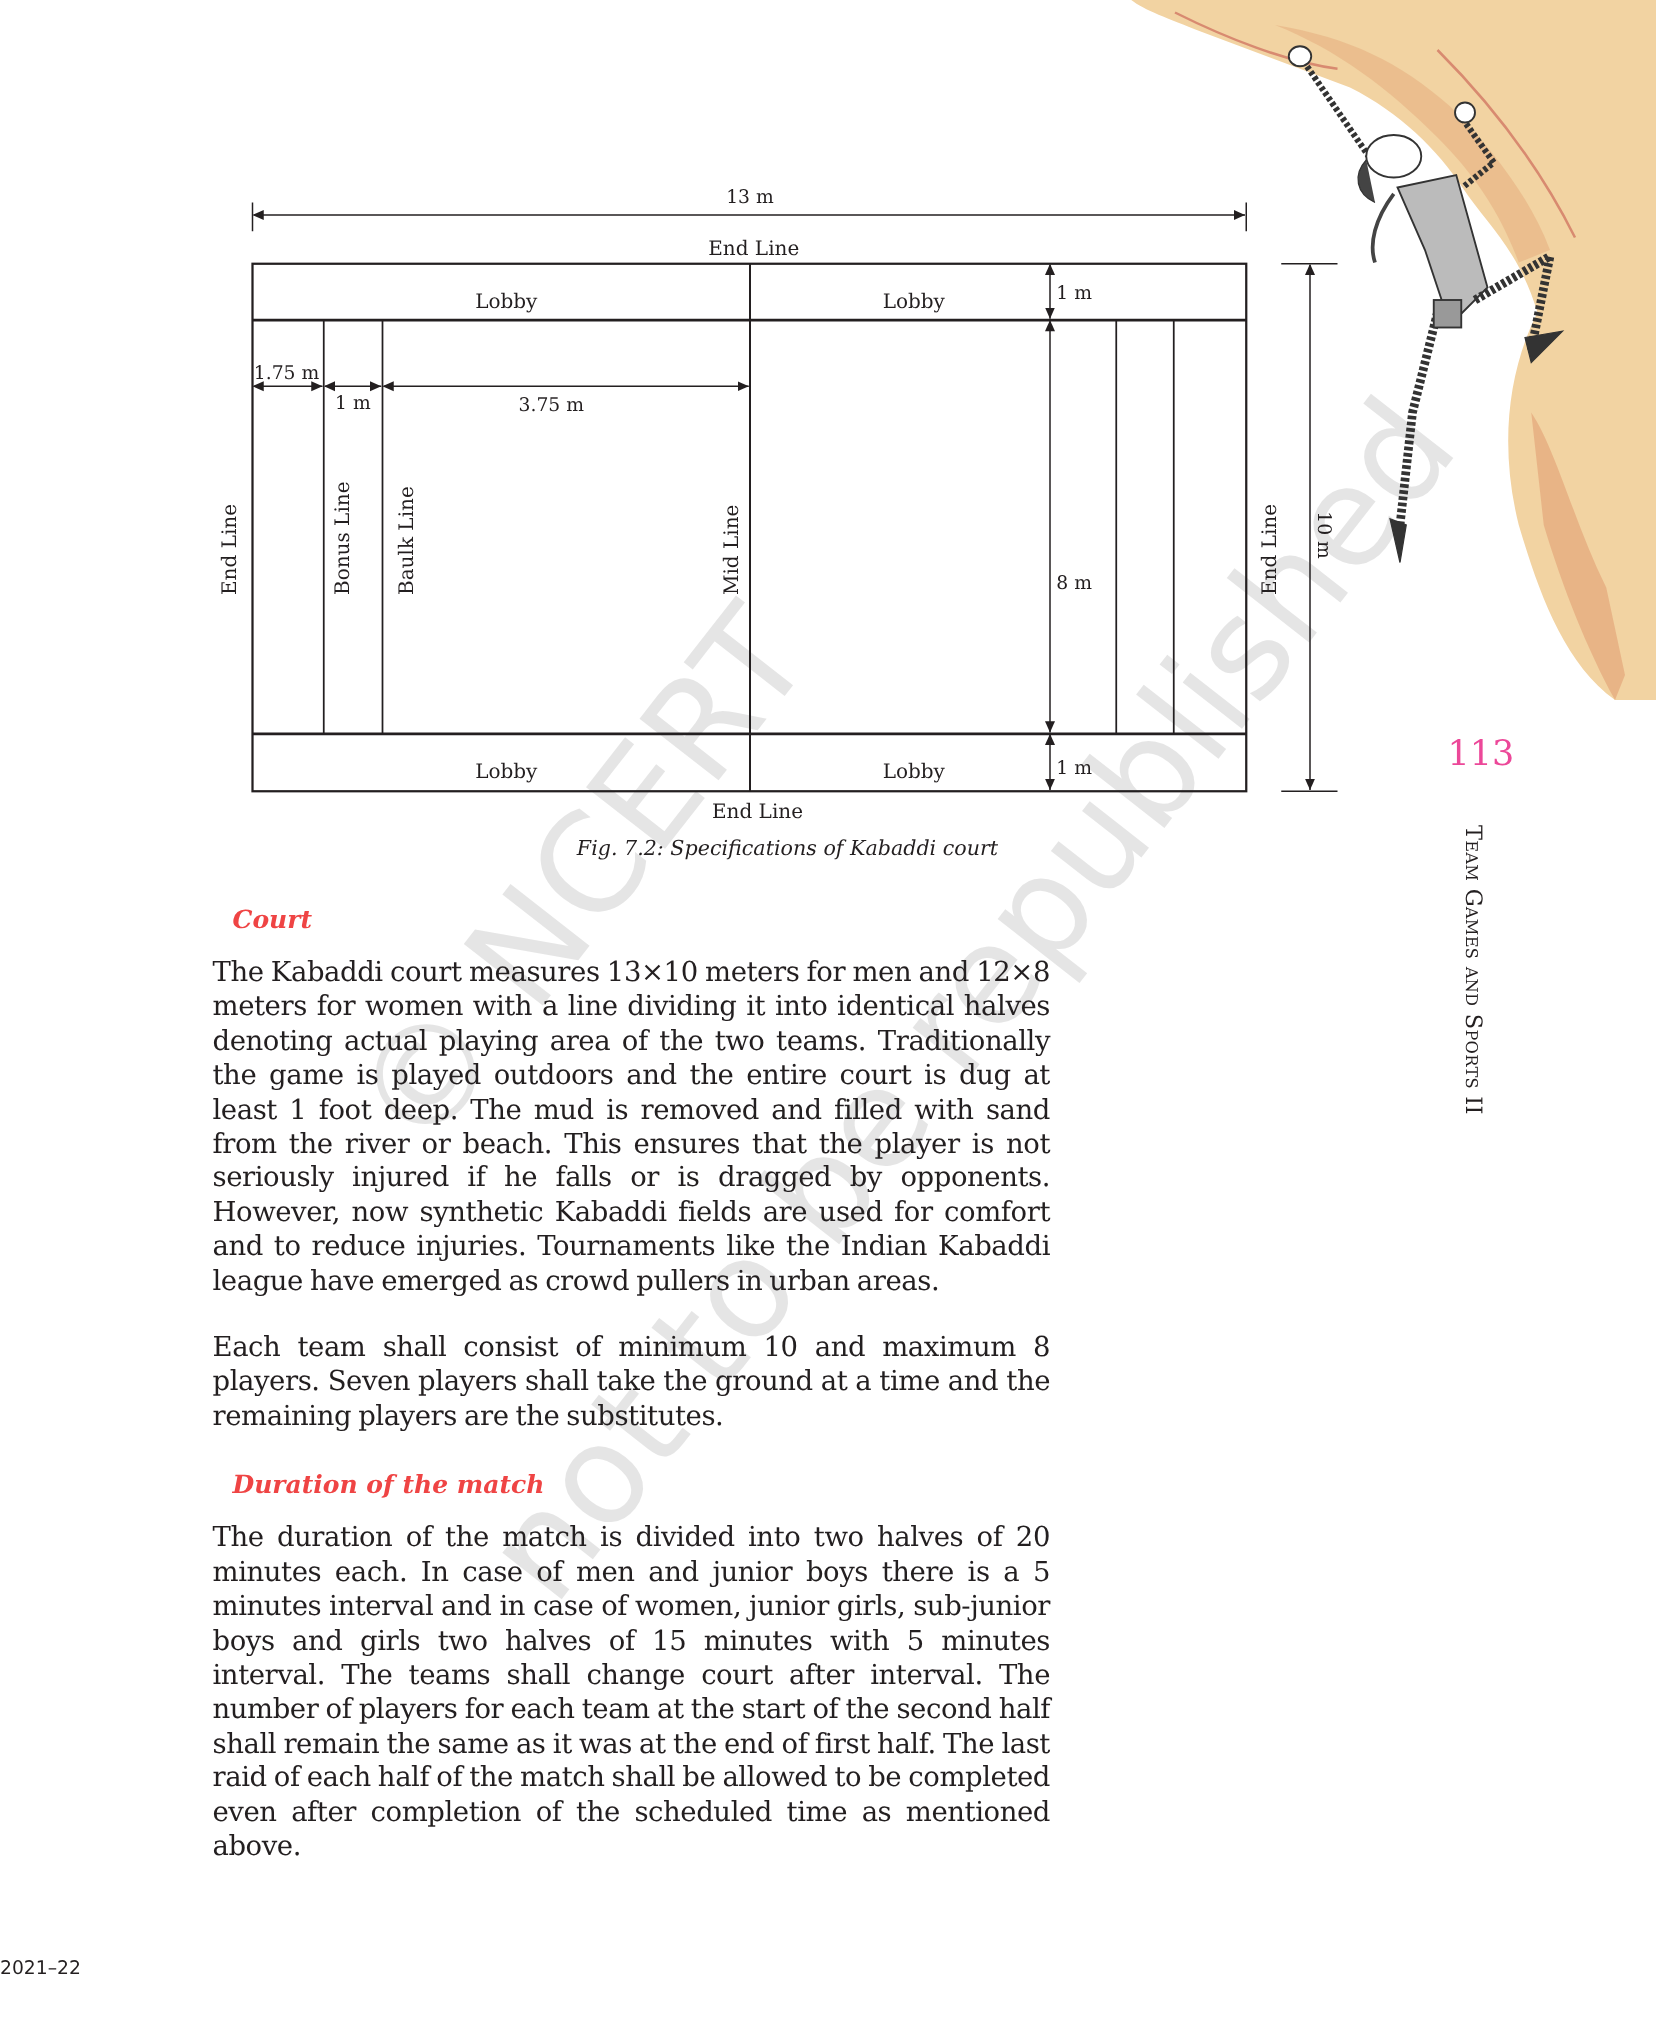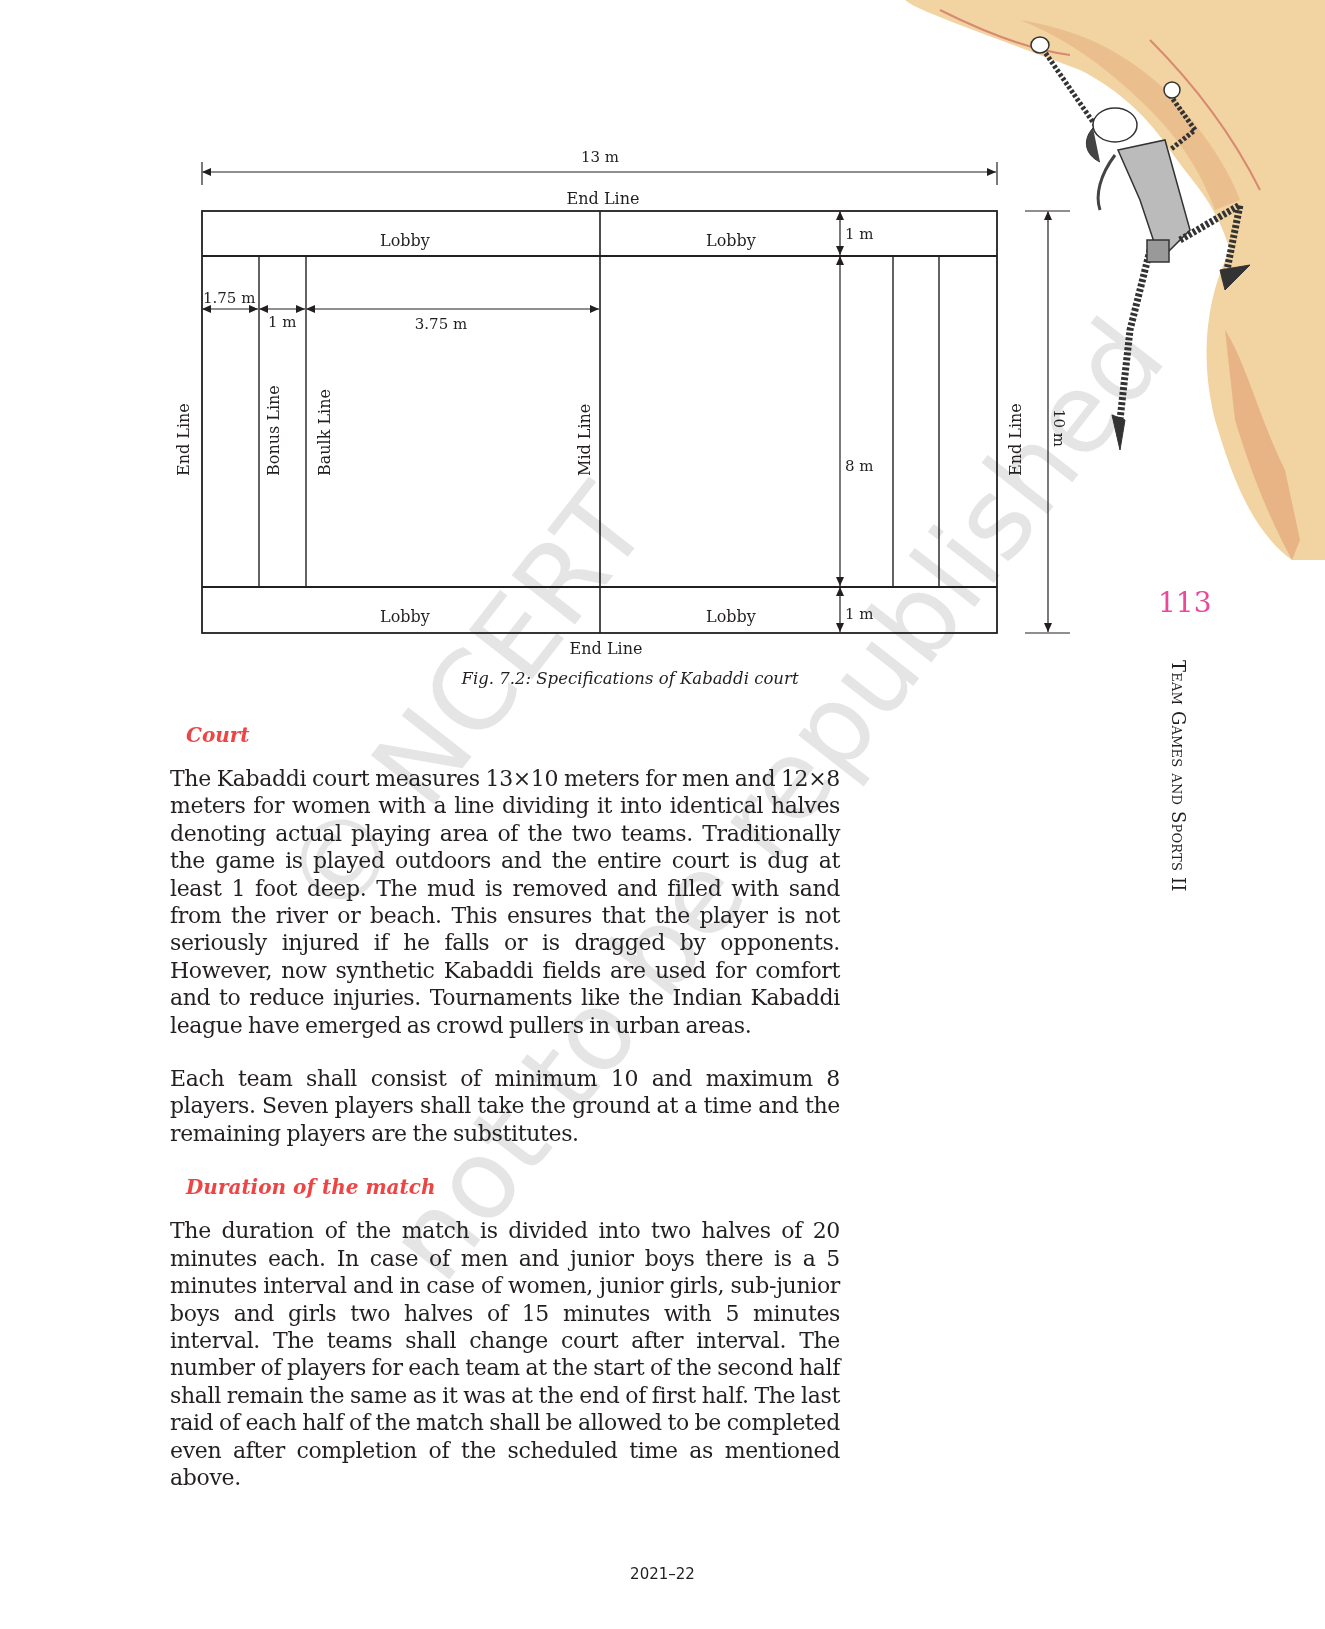--- a/index.html
+++ b/index.html
@@ -8,21 +8,21 @@
   .dim-text { font-family: "DejaVu Serif", serif; font-size: 15px; fill: #231f20; }
   .line-text { font-family: "DejaVu Serif", serif; font-size: 16px; fill: #231f20; }
   .caption { font-family: "DejaVu Serif", serif; font-style: italic; font-size: 16.5px; fill: #231f20; }
   .content { position: absolute; left: 170px; top: 705px; width: 670px; }
   .heading { font-family: "DejaVu Serif", serif; font-weight: bold; font-style: italic; color: #ef4444; font-size: 20px; line-height: 28px; margin: 16px; }
   .para { font-family: "DejaVu Serif", serif; font-size: 22px; line-height: 27.4px; text-align: justify; margin: 2px 0 0 0; letter-spacing: -0.35px; word-spacing: -1px; }
   .sec-team { margin-top: 26px; }
   .sec-dur { margin-top: 26px; }
   .page-number { position: absolute; left: 1158px; top: 586px; font-family: "DejaVu Serif", serif; font-size: 28px; color: #ec4899; }
   .running-title { position: absolute; left: 1168px; top: 660px; writing-mode: vertical-rl; font-family: "DejaVu Serif", serif; font-size: 18px; font-variant: small-caps; color: #231f20; letter-spacing: 0.2px; }
-  .footer-year { position: absolute; left: 0; width: 1325px; top: 1565px; text-align: center; font-family: "DejaVu Sans", sans-serif; font-size: 15px; color: #231f20; }
+  .footer-year { position: absolute; left: 0; width: 1325px; top: 1565px; text-align: left; font-family: "DejaVu Sans", sans-serif; font-size: 15px; color: #231f20; }
   .watermark { position: absolute; left: 265px; top: 870px; transform: rotate(-52deg); transform-origin: left top; font-family: "DejaVu Sans", sans-serif; font-size: 110px; color: rgba(180,180,180,0.35); white-space: nowrap; pointer-events: none; line-height: 1; }
   .watermark2 { position: absolute; left: 370px; top: 1230px; transform: rotate(-52deg); transform-origin: left top; font-family: "DejaVu Sans", sans-serif; font-size: 110px; color: rgba(180,180,180,0.35); white-space: nowrap; pointer-events: none; line-height: 1; }
 </style>
 </head>
 <body>
 
 <div class="watermark">© NCERT</div>
 <div class="watermark2">not to be republished</div>
 
 <svg id="page-svg" width="1325" height="1629" viewBox="0 0 1325 1629">

